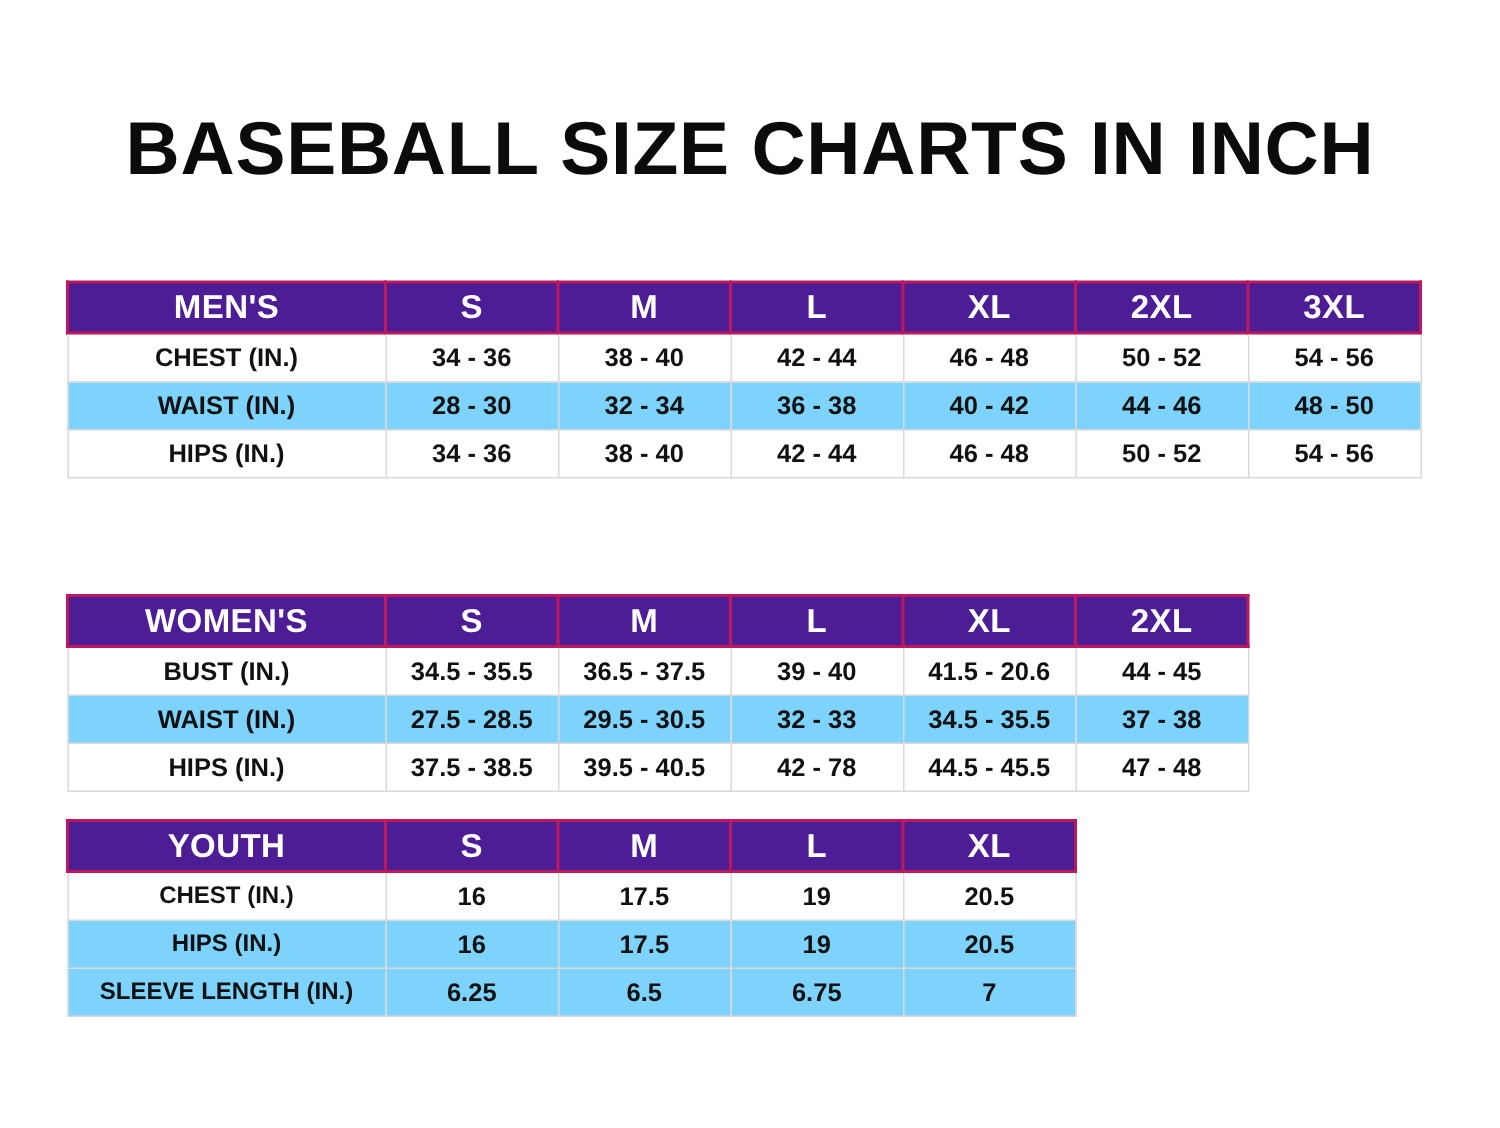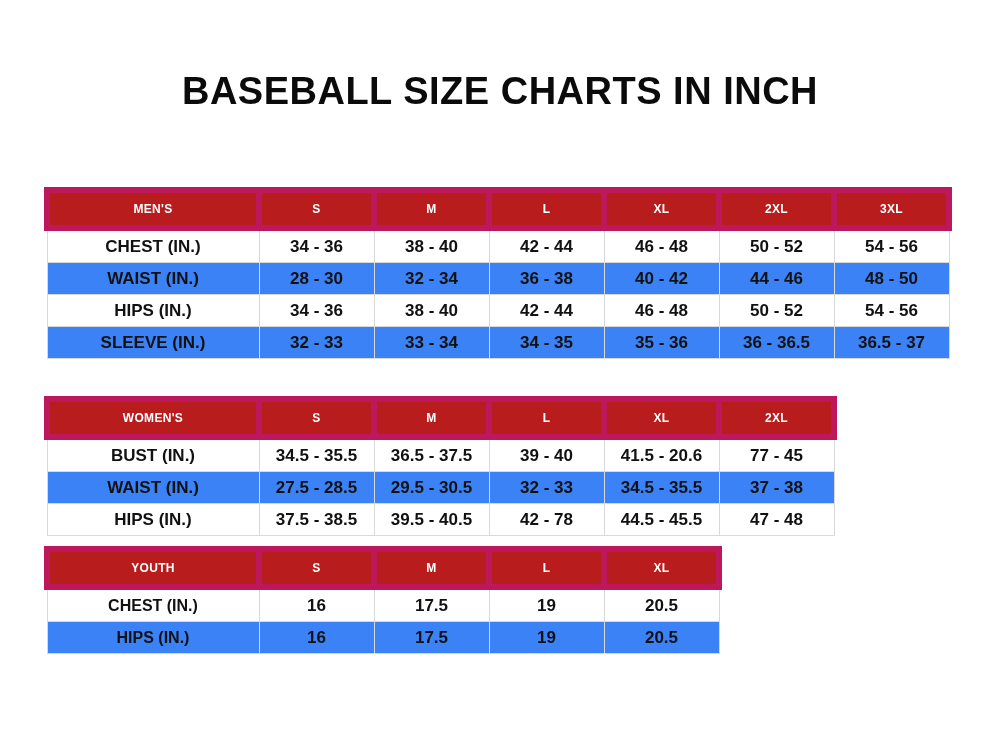--- a/index.html
+++ b/index.html
@@ -20,21 +20,21 @@
     height: 752px;
     position: relative;
     background: #ffffff;
   }
   .page-title {
     position: absolute;
     top: 70px;
     left: 0;
     width: 1000px;
     text-align: center;
-    font-size: 38px;
+    font-size: 50px;
     font-weight: bold;
     letter-spacing: 0.5px;
     color: #0b0b0b;
     font-family: "Liberation Sans", sans-serif;
   }
 
   table.size-table {
     border-collapse: collapse;
     table-layout: fixed;
     font-family: "Liberation Sans", sans-serif;
@@ -45,29 +45,29 @@
     text-align: center;
     font-weight: bold;
     font-size: 17px;
     color: #111111;
     height: 31px;
     padding: 0 2px;
     white-space: nowrap;
     background: #ffffff;
   }
   table.size-table thead th {
-    background: #b91c1c;
+    background: #4c1d95;
     color: #ffffff;
-    border: 6px solid #be185d;
+    border: 2px solid #be185d;
     height: 32px;
-    font-size: 12px;
+    font-size: 22px;
     letter-spacing: 0.3px;
   }
   table.size-table tbody tr.alt td {
-    background: #3b82f6;
+    background: #7dd3fc;
   }
   table.size-table td.rowlabel,
   table.size-table th.rowlabel {
     text-align: center;
   }
 
   
   #mens-table-wrap {
     position: absolute;
     top: 187px;
@@ -147,29 +147,20 @@
         </tr>
         <tr>
           <td class="rowlabel">HIPS (IN.)</td>
           <td>34 - 36</td>
           <td>38 - 40</td>
           <td>42 - 44</td>
           <td>46 - 48</td>
           <td>50 - 52</td>
           <td>54 - 56</td>
         </tr>
-        <tr class="alt">
-          <td class="rowlabel">SLEEVE (IN.)</td>
-          <td>32 - 33</td>
-          <td>33 - 34</td>
-          <td>34 - 35</td>
-          <td>35 - 36</td>
-          <td>36 - 36.5</td>
-          <td>36.5 - 37</td>
-        </tr>
       </tbody>
     </table>
   </div>
 
   <div id="womens-table-wrap">
     <table class="size-table" id="womens-table">
       <colgroup>
         <col class="c0">
           <col class="cx">
           <col class="cx">
@@ -187,21 +178,21 @@
           <th>2XL</th>
         </tr>
       </thead>
       <tbody>
         <tr>
           <td class="rowlabel">BUST (IN.)</td>
           <td>34.5 - 35.5</td>
           <td>36.5 - 37.5</td>
           <td>39 - 40</td>
           <td>41.5 - 20.6</td>
-          <td>77 - 45</td>
+          <td>44 - 45</td>
         </tr>
         <tr class="alt">
           <td class="rowlabel">WAIST (IN.)</td>
           <td>27.5 - 28.5</td>
           <td>29.5 - 30.5</td>
           <td>32 - 33</td>
           <td>34.5 - 35.5</td>
           <td>37 - 38</td>
         </tr>
         <tr>
@@ -242,17 +233,24 @@
           <td>19</td>
           <td>20.5</td>
         </tr>
         <tr class="alt">
           <td class="rowlabel">HIPS (IN.)</td>
           <td>16</td>
           <td>17.5</td>
           <td>19</td>
           <td>20.5</td>
         </tr>
+        <tr class="alt">
+          <td class="rowlabel">SLEEVE LENGTH (IN.)</td>
+          <td>6.25</td>
+          <td>6.5</td>
+          <td>6.75</td>
+          <td>7</td>
+        </tr>
       </tbody>
     </table>
   </div>
 
 </div>
 
 </body></html>

